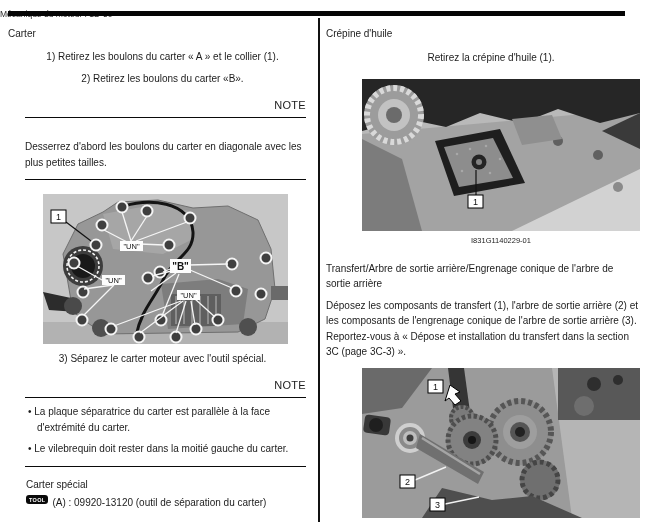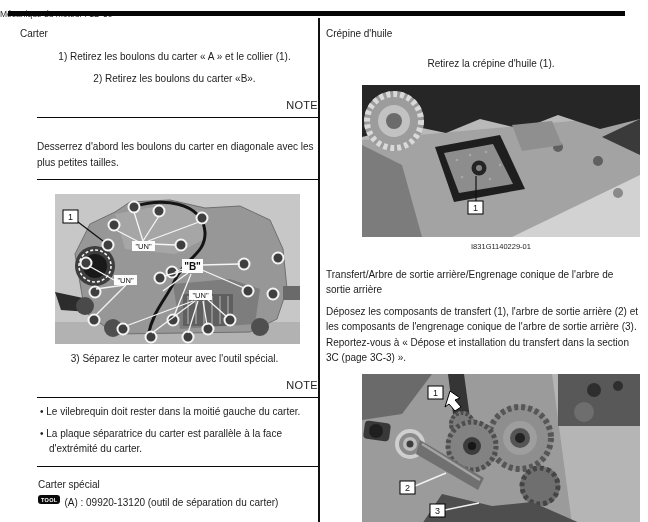--- a/index.html
+++ b/index.html
@@ -6,21 +6,21 @@
   #page{
     position:relative;width:648px;height:522px;background:#ffffff;overflow:hidden;
     font-family:"Liberation Sans","DejaVu Sans",sans-serif;color:#1c1c1c;
   }
   
   .hdr-title{position:absolute;top:9px;left:0;width:625px;text-align:left;font-size:8.5px;color:#2a2a2a;}
   .hdr-rule{position:absolute;top:11px;left:8px;width:617px;height:4.5px;background:#050505;}
   .col-divider{position:absolute;top:18px;left:318px;width:1.5px;height:504px;background:#111;}
   
   .col{position:absolute;top:20px;font-size:10px;line-height:15.5px;}
-  #left-col{left:20px;width:302px;}
+  #left-col{left:8px;width:302px;}
   #right-col{left:326px;width:314px;}
   .sec-heading{font-size:10px;margin-top:6px;}
   .step{margin-top:7px;padding-left:20px;text-indent:-13px;text-align:center;}
   
   .note{margin-left:17px;width:281px;margin-top:11px;}
   .note-title{font-size:11px;letter-spacing:.3px;padding-left:1px;text-align:right;}
   .note-rule{border:0;border-top:1.5px solid #0a0a0a;margin:4px 0 0 0;}
   .note-body{margin-top:21px;width:285px;}
   .note-bullets{margin:6px 0 0 0;padding-left:12px;list-style:none;}
   .note-bullets li{margin-top:6px;padding-left:0;text-indent:-9px;}
@@ -163,37 +163,37 @@
         </g>
       </svg>
     </div>
 
     <div class="step">3) Séparez le carter moteur avec l'outil spécial.</div>
 
     <div class="note">
       <div class="note-title">NOTE</div>
       <hr class="note-rule">
       <ul class="note-bullets">
+        <li>La plaque séparatrice du carter est parallèle à la face d'extrémité du carter.</li>
         <li>Le vilebrequin doit rester dans la moitié gauche du carter.</li>
-        <li>La plaque séparatrice du carter est parallèle à la face d'extrémité du carter.</li>
       </ul>
       <hr class="note-rule-bottom">
     </div>
 
     <div class="tool-heading">Carter spécial</div>
     <div class="tool-line">
       <span class="tool-icon">TOOL</span>
       <span>(A) : 09920-13120 (outil de séparation du carter)</span>
     </div>
 
   </div>
 
   <div class="col" id="right-col">
     <div class="sec-heading">Crépine d'huile</div>
-    <div class="step" style="padding-left:16px;text-indent:0;margin-top:14px;">Retirez la crépine d'huile (1).</div>
+    <div class="step" style="padding-left:16px;text-indent:0;margin-top:8px;">Retirez la crépine d'huile (1).</div>
 
     <div class="figure-wrap fig-right">
       <svg width="278" height="152" viewBox="0 0 278 152">
         <rect width="278" height="152" fill="#b9b9b9"></rect>
         <path d="M0,55 L278,30 L278,152 L0,152 Z" fill="#a3a3a3"></path>
         <path d="M0,0 H278 V34 L238,44 L196,30 L160,44 L118,34 L84,48 L46,40 L0,52 Z" fill="#262626"></path>
         <path d="M278,34 L278,70 L240,52 Z" fill="#3a3a3a"></path>
         <g>
           <circle cx="32" cy="36" r="30" fill="#9c9c9c"></circle>
           <circle cx="32" cy="36" r="27" fill="none" stroke="#d9d9d9" stroke-width="6" stroke-dasharray="4 3"></circle>

